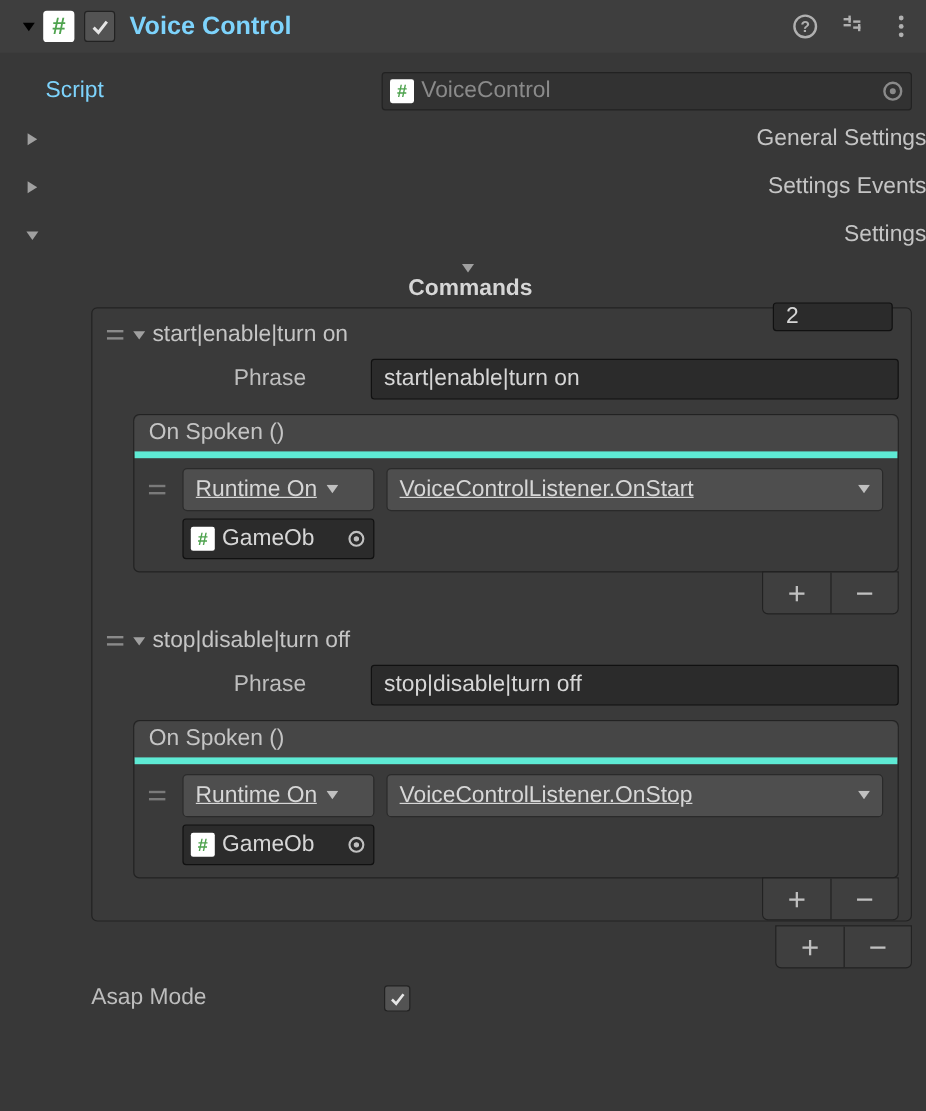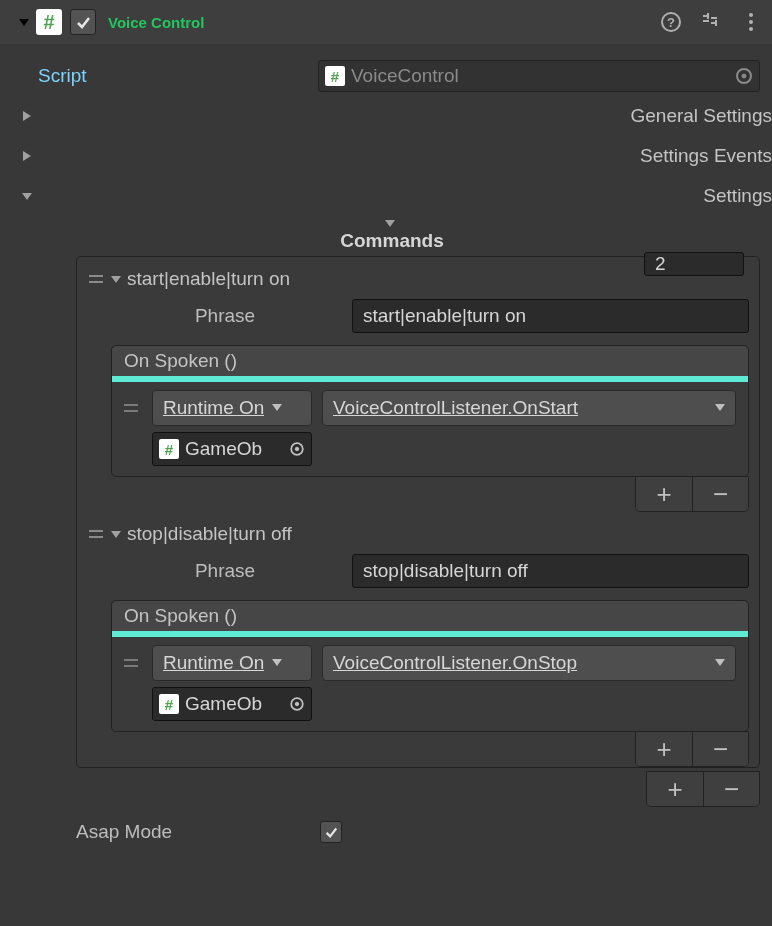--- a/index.html
+++ b/index.html
@@ -35,21 +35,21 @@
   .chk {
     width: 26px; height: 26px; background: #535353; border: 1px solid #222; border-radius: 3px;
     display: inline-flex; align-items: center; justify-content: center; margin-right: 12px;
     color: #e6e6e6; font-size: 18px;
   }
   .chk-sm {
     width: 22px; height: 22px; background: #535353; border: 1px solid #222; border-radius: 3px;
     display: inline-flex; align-items: center; justify-content: center;
     color: #e6e6e6; font-size: 15px;
   }
-  .header-title { font-weight: bold; font-size: 15px; color: #22c55e; flex: 1; }
+  .header-title { font-weight: bold; font-size: 21px; color: #7dd3fc; flex: 1; }
   .header-right { display: flex; gap: 18px; align-items: center; }
   .hicon { width: 22px; height: 22px; display:flex; align-items:center; justify-content:center; }
   .hicon svg { fill: #b0b0b0; }
 
   
   .row {
     display: flex; align-items: center; height: 40px; padding: 0 12px 0 0;
   }
   .indent-2 { padding-left: 20px; justify-content: space-between; }
   .indent-3 { padding-left: 40px; }
@@ -86,21 +86,21 @@
 
   
   .elem-head {
     display: flex; align-items: center; height: 38px; padding: 6px 10px 0 10px;
     color: #c4c4c4;
   }
   .drag-handle { width: 18px; display:flex; align-items:center; justify-content:center; margin-right: 4px; }
   .drag-handle svg { fill: #8a8a8a; }
 
   
-  .phrase-row { display:flex; align-items:center; padding: 4px 10px 4px 64px; gap: 43px; }
+  .phrase-row { display:flex; align-items:center; padding: 4px 10px 4px 64px; }
   .phrase-row .plabel { width: 168px; color:#bdbdbd; }
   .text-field {
     flex: 1; height: 34px; background: #2b2b2b; border: 1px solid #111; border-radius: 3px;
     display:flex; align-items:center; padding: 0 10px; color:#d6d6d6;
   }
 
   
   .event-box {
     margin: 8px 10px 0 34px;
     border: 1px solid #222; border-radius: 5px; background: #3a3a3a;

